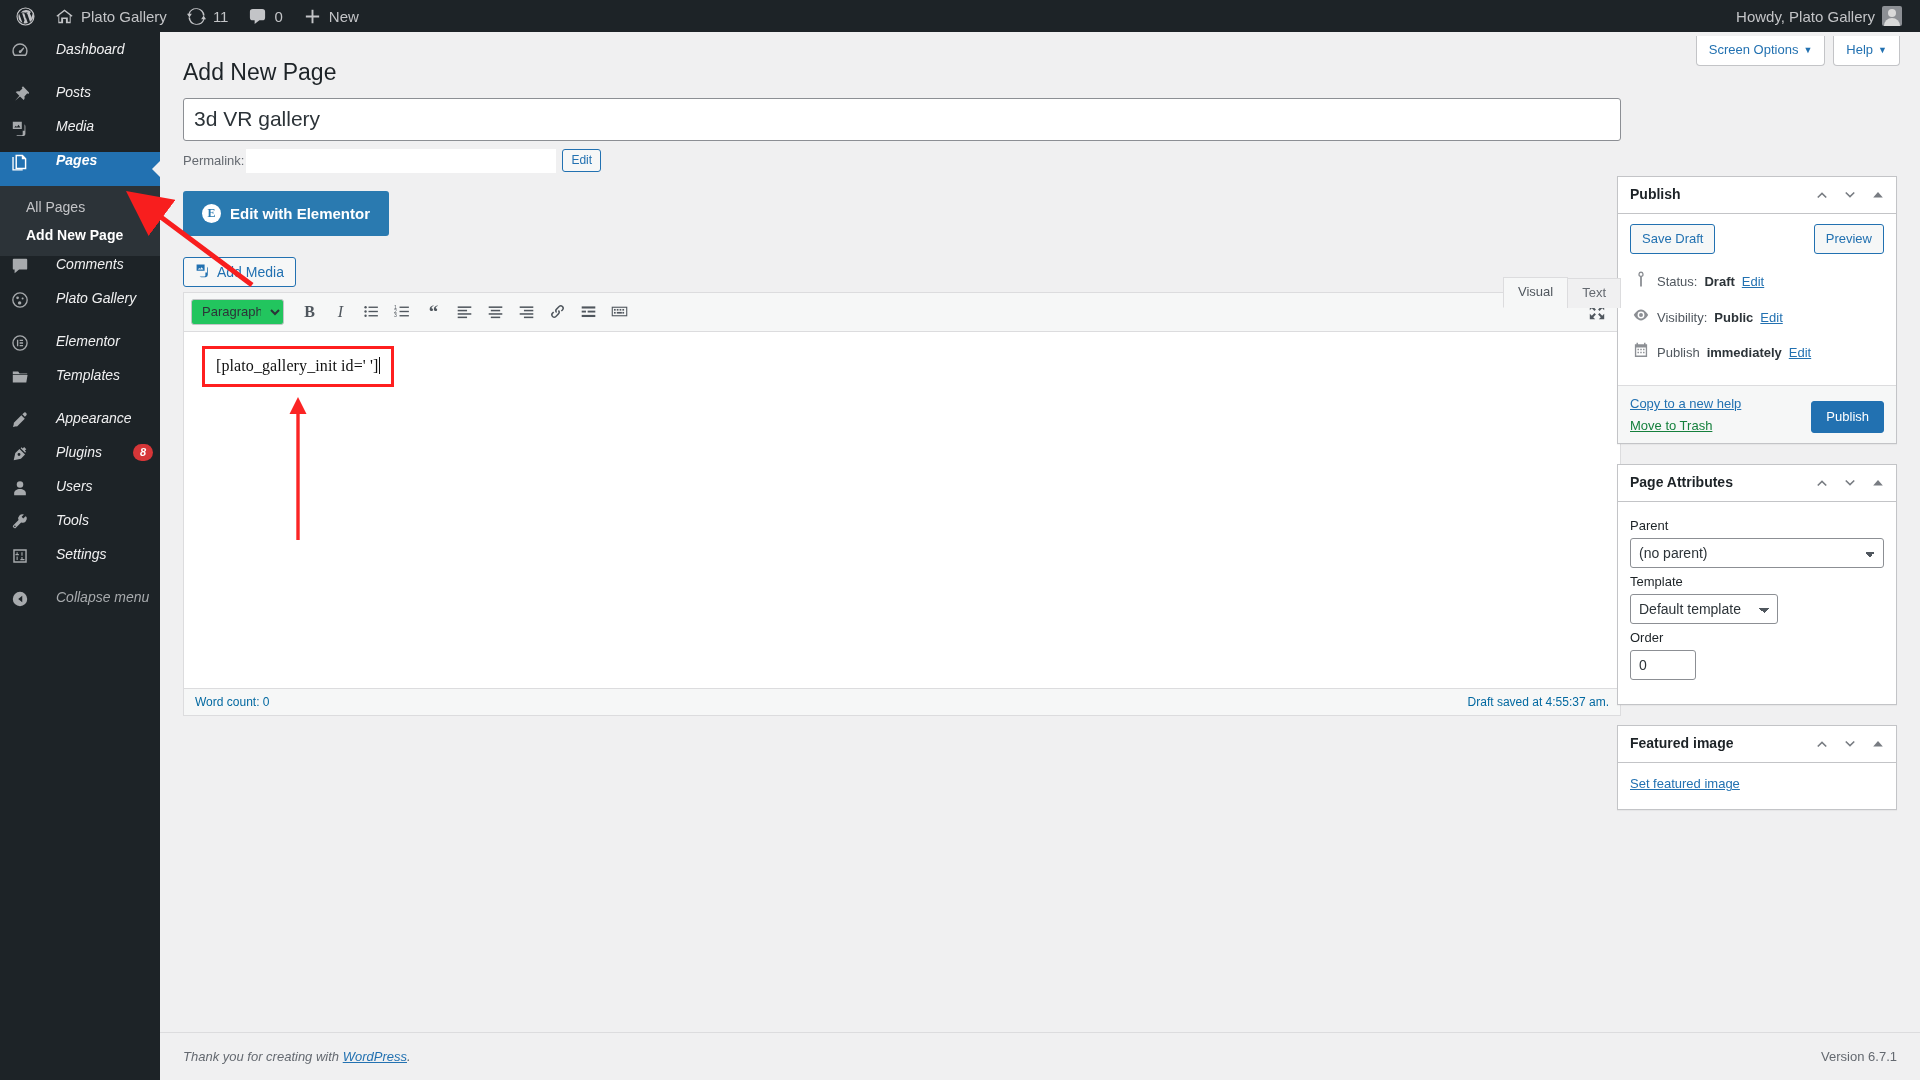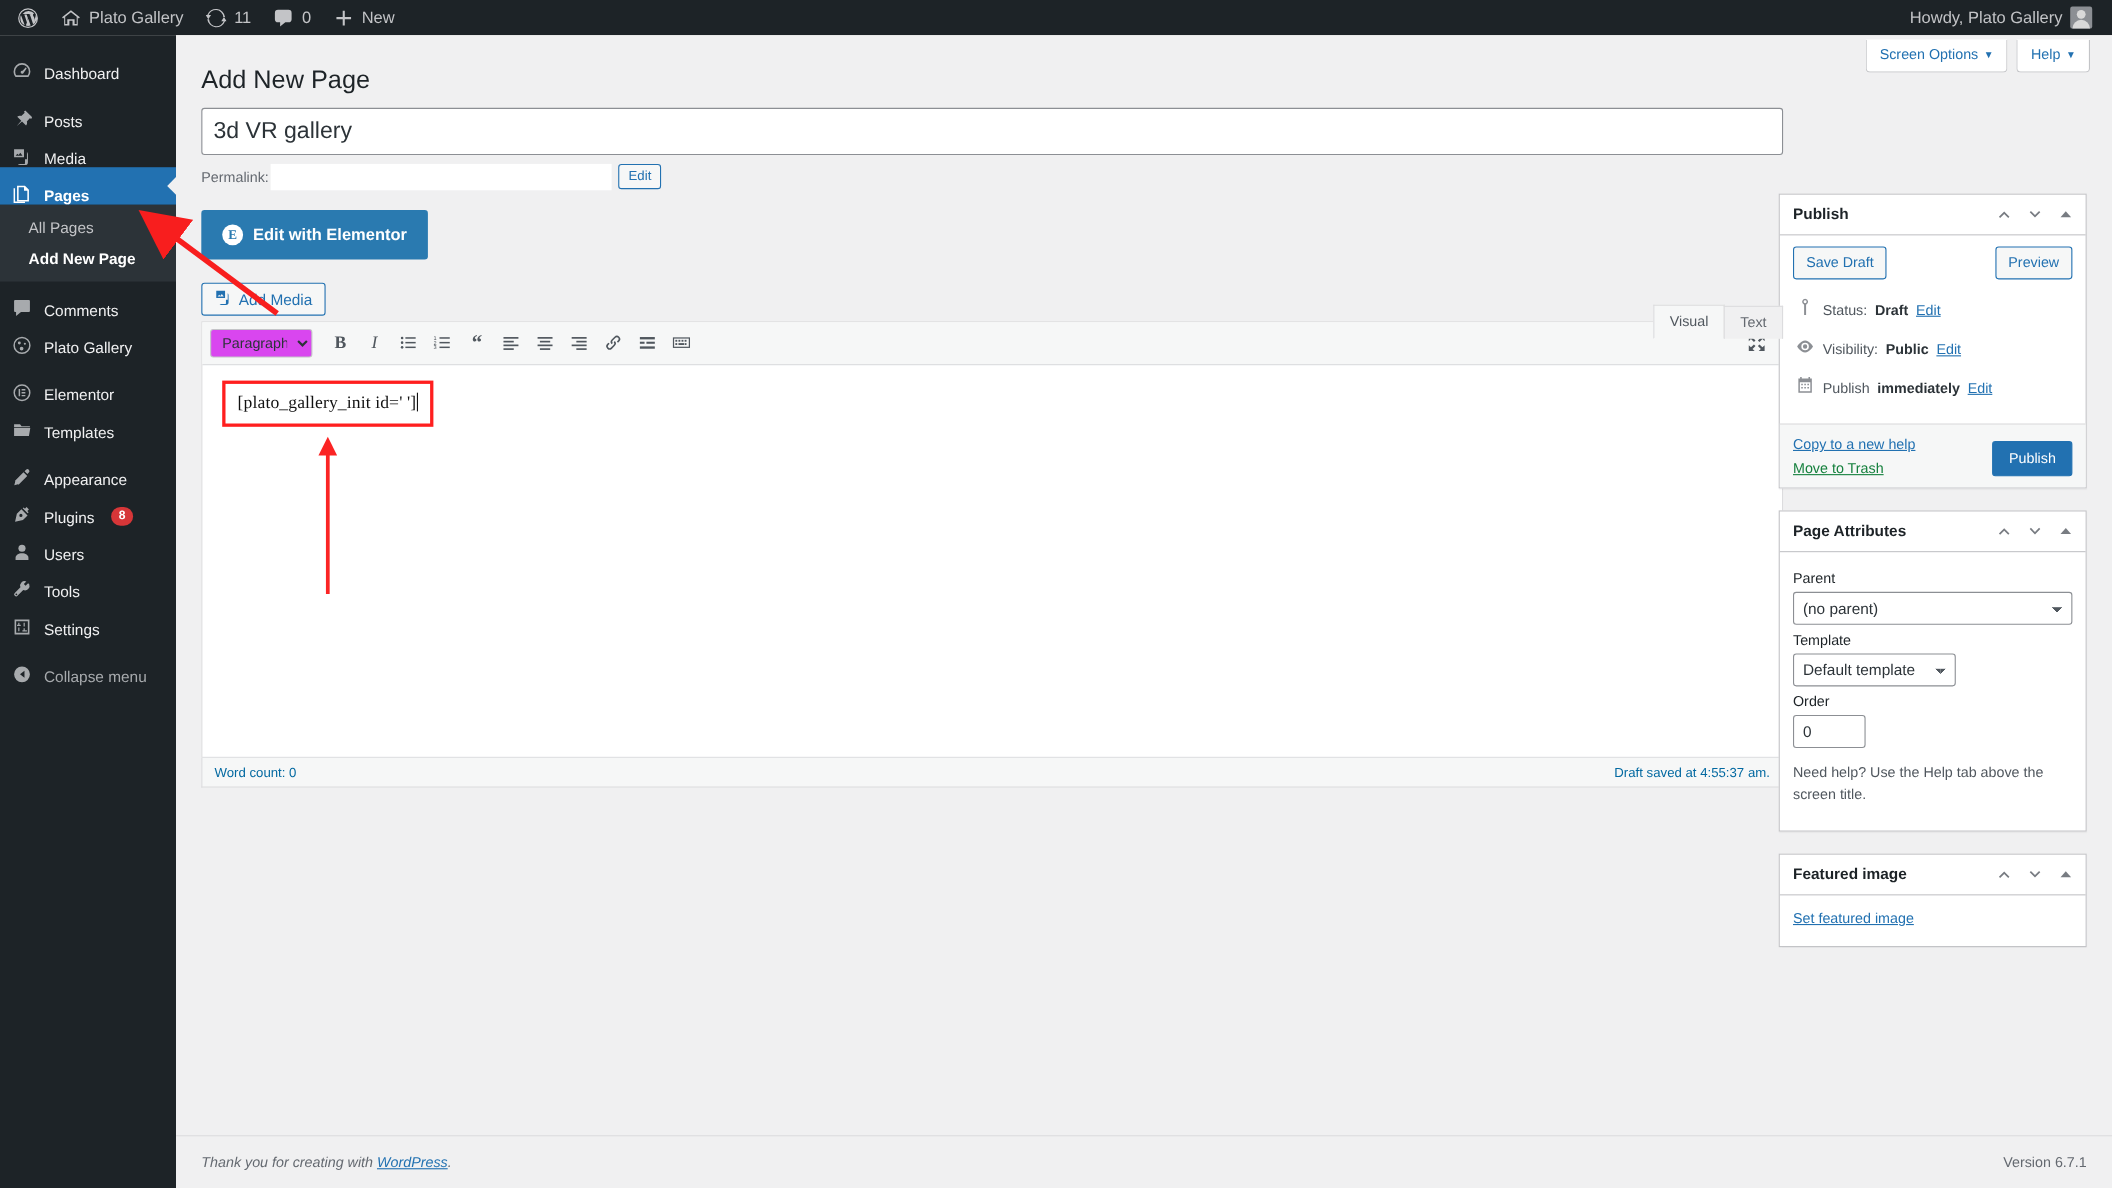--- a/index.html
+++ b/index.html
@@ -38,22 +38,22 @@
     content:""; position:absolute; left:2px; top:12px; width:16px; height:11px;
     border-radius:8px 8px 0 0; background:#d9d9d9;
   }
 
   
   #adminmenu{
     position:absolute; top:32px; left:0; width:160px; bottom:0;
     background:#1d2327; color:#f0f0f1; font-size:14px;
   }
   .menu-top{
-    display:flex; align-items:flex-end; gap:10px;
-    height:34px; padding-left:10px; color:#f0f0f1; cursor:pointer; position:relative;
+    display:flex; align-items:flex-start; gap:26px;
+    height:34px; padding-left:10px; color:#f0f0f1; cursor:pointer; position:relative;font-style:italic;
   }
   .menu-top .m-ico{ width:20px; height:20px; display:flex; align-items:center; justify-content:center; }
   .menu-top .m-ico svg{ fill:#a7aaad; width:18px; height:18px; }
   .menu-top.current{ background:#2271b1; color:#fff; font-weight:600; }
   .menu-top.current .m-ico svg{ fill:#fff; }
   .menu-top.current:after{
     content:""; position:absolute; right:0; top:50%; margin-top:-8px;
     border:8px solid transparent; border-right-color:#f0f0f1;
   }
   .menu-sep{ height:9px; }
@@ -144,21 +144,21 @@
   .ed-tab.active{ background:#f6f7f7; color:#50575e; border-bottom:1px solid #f6f7f7; }
 
   #editor-box{ border:1px solid #dcdcde; background:#fff; }
   #ed-toolbar{
     background:#f6f7f7; border-bottom:1px solid #dcdcde;
     height:39px; display:flex; align-items:center; padding:0 7px; gap:2px;
     position:relative;
   }
   .fmt-select{
     height:26px; width:93px; font-size:13px; padding:0 6px;
-    border:1px solid #c3c4c7; border-radius:3px; background:#d946ef;
+    border:1px solid #c3c4c7; border-radius:3px; background:#22c55e;
     color:#2c3338; margin-right:9px;
     font-family:"Liberation Sans", sans-serif;
   }
   .tbtn{
     width:29px; height:26px; display:flex; align-items:center; justify-content:center;
     cursor:pointer; border-radius:2px; color:#50575e;
   }
   .tbtn svg{ fill:#50575e; }
   .tbtn.b{ font-weight:700; font-size:16px; font-family:"Liberation Serif", serif; }
   .tbtn.i{ font-style:italic; font-size:16px; font-family:"Liberation Serif", serif; }
@@ -740,21 +740,20 @@
           </select>
 
           <div class="pa-label">Template</div>
           <select class="pa-select tmpl">
             <option>Default template</option>
           </select>
 
           <div class="pa-label">Order</div>
           <input class="pa-input" type="text" value="0" style="">
 
-          <div class="pa-help">Need help? Use the Help tab above the screen title.</div>
         </div>
       </div>
 
       <div class="postbox">
         <div class="postbox-header">
           <h2>Featured image</h2>
           <div class="handle-actions">
             <span class="order-btn">
               <svg width="16" height="16" viewBox="0 0 20 20">
                   <path d="M10 6.5 16 12.5 14.6 13.9 10 9.3 5.4 13.9 4 12.5z"></path>

